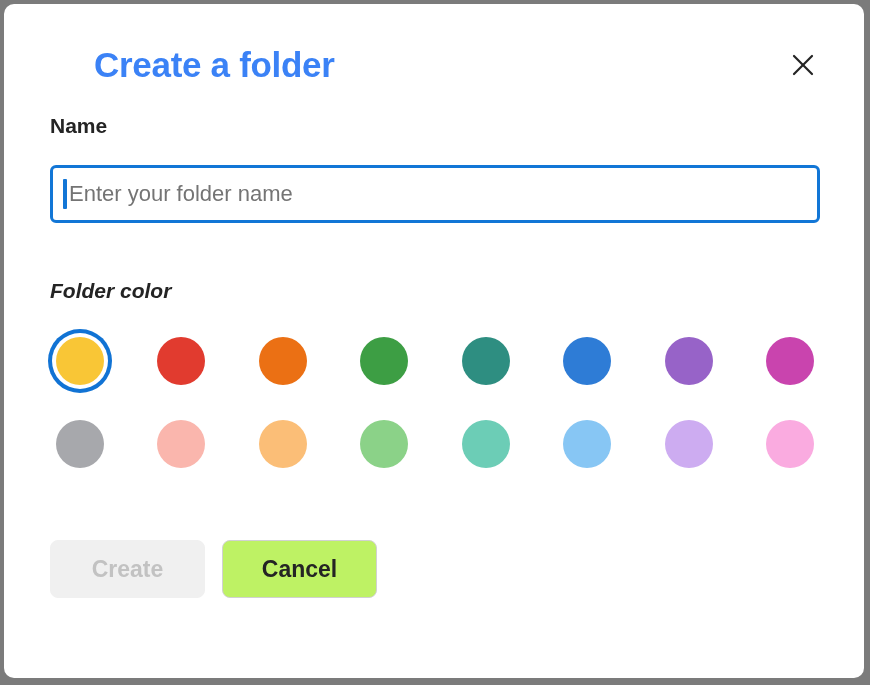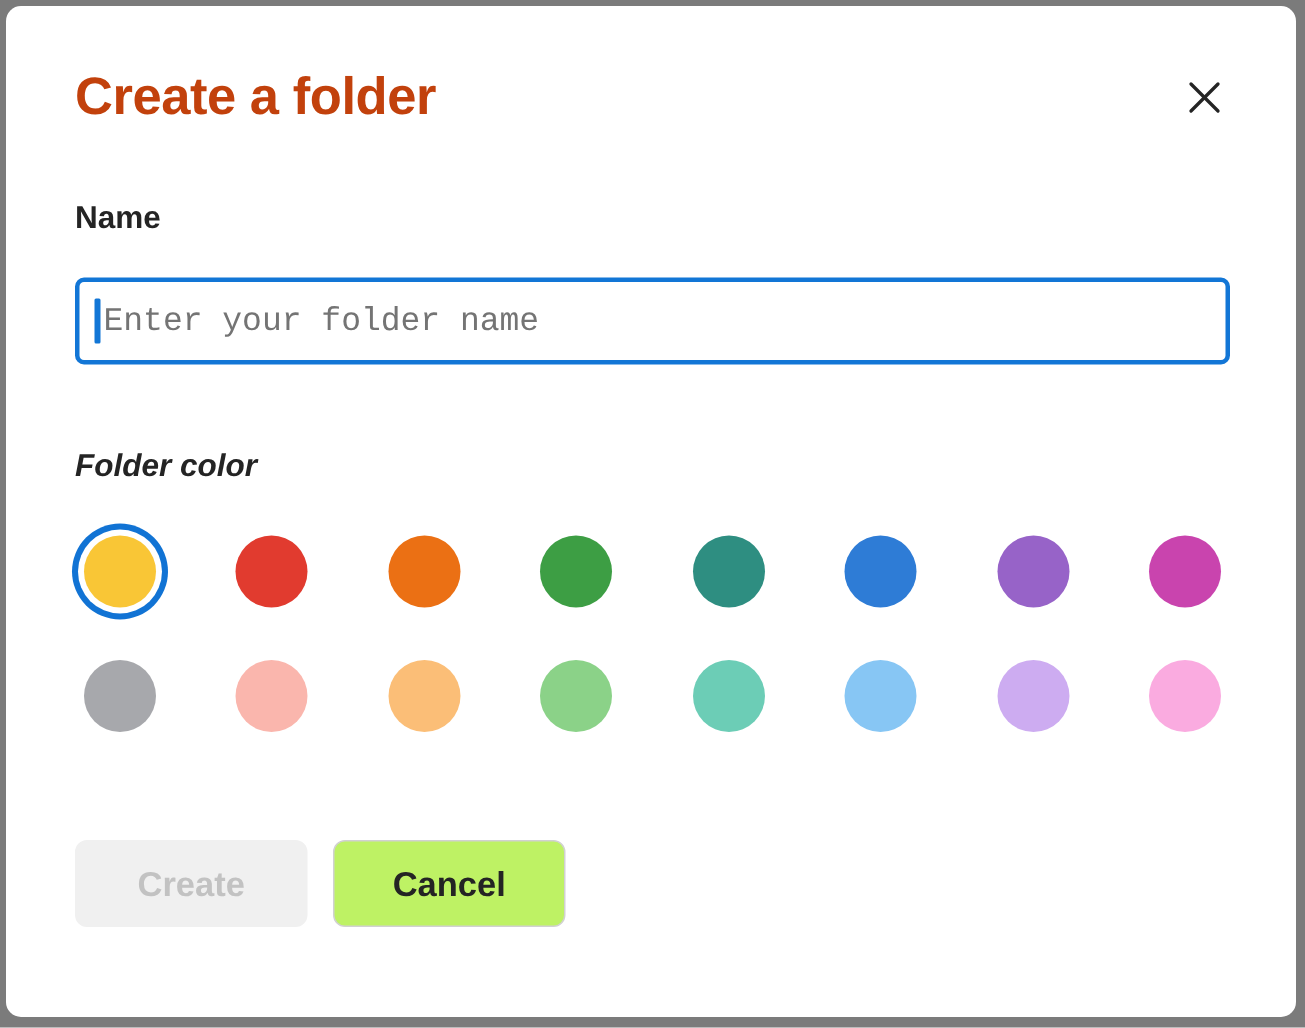--- a/index.html
+++ b/index.html
@@ -21,48 +21,49 @@
   
   .dialog-header {
     margin-top: 40px;
     display: flex;
     justify-content: space-between;
     align-items: center;
   }
   .dialog-title {
     font-size: 35px;
     font-weight: 700;
-    color: #c2410c;
+    color: #3b82f6;
     letter-spacing: -0.3px;
     line-height: 1.2;
+    margin-left: 44px;
   }
   .close-btn {
     width: 34px; height: 34px;
     background: transparent;
     border: none;
     cursor: pointer;
     display: flex; align-items: center; justify-content: center;
     padding: 0;
   }
   .close-btn svg { display: block; }
 
   
   .field-label {
-    margin-top: 48px;
+    margin-top: 28px;
     font-size: 21px;
     font-weight: 700;
     color: #242424;
   }
   .input-wrap { position: relative; margin-top: 27px; }
   .name-input {
     width: 100%;
     height: 58px;
     border: 3px solid #1276d6;
     border-radius: 6px;
-    font-family: Liberation Mono, monospace;
+    font-family: Liberation Sans, sans-serif;
     font-size: 22px;
     color: #242424;
     padding: 0 16px;
     outline: none;
     background: #fff;
   }
   .name-input::placeholder { color: #747474; opacity: 1; }
   .caret {
     position: absolute;
     left: 13px; top: 14px;

